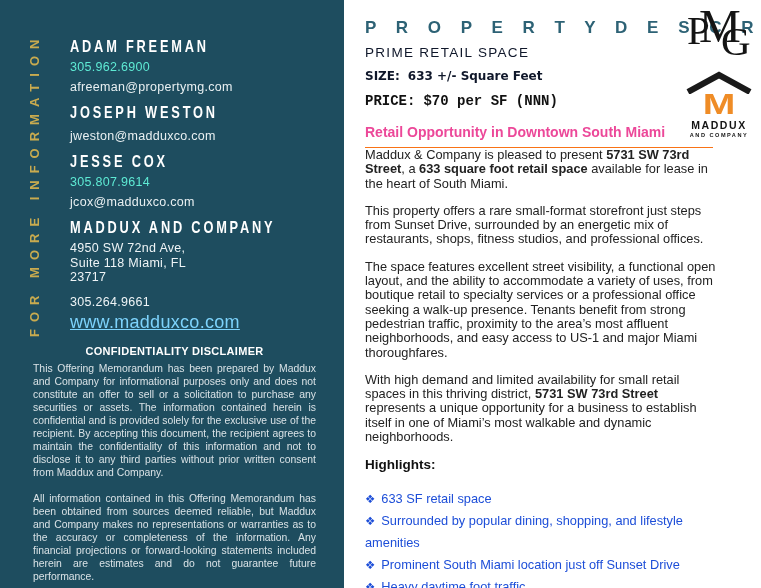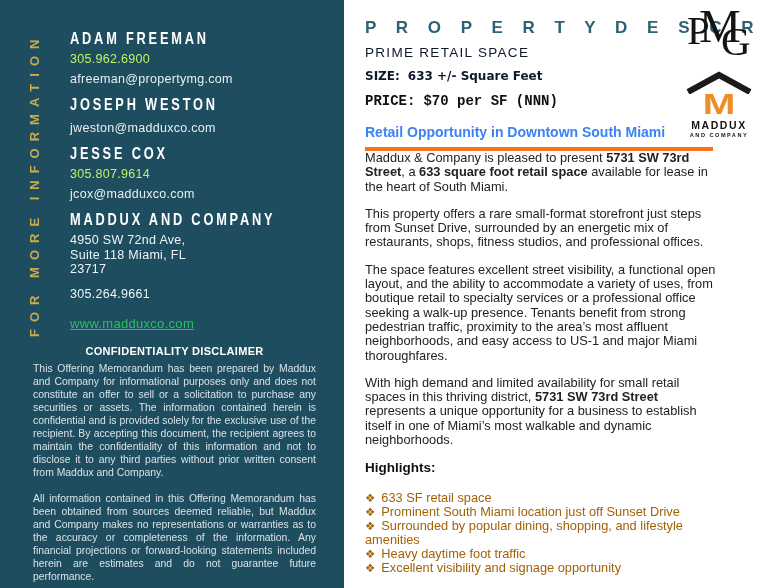--- a/index.html
+++ b/index.html
@@ -12,37 +12,37 @@
   .sidebar{
     position:absolute; left:0; top:0; width:344px; height:588px;
     background:#1e4d5f; color:#fff;
   }
   .vertical-label{
     position:absolute; left:27px; top:42px; height:295px;
     writing-mode:vertical-rl; transform:rotate(180deg);
     color:#c9ab4f; font-weight:bold; font-size:13px; letter-spacing:7px;
     white-space:nowrap;
   }
-  .contact-block{ position:absolute; left:70px; top:30px; width:260px; }
+  .contact-block{ position:absolute; left:70px; top:38px; width:260px; }
   .contact{ margin-bottom:9px; }
   .cname{
     font-size:16px; font-weight:700; letter-spacing:3.5px; color:#fff;
     transform:scale(0.8,1.08); transform-origin:left center;
     white-space:nowrap; margin-bottom:4px;
   }
-  .cphone{ font-size:12.5px; color:#bef264; margin-bottom:3px; letter-spacing:0.3px;}
+  .cphone{ font-size:12.5px; color:#5eead4; margin-bottom:3px; letter-spacing:0.3px;}
   .cemail{
     font-size:12.5px; color:#e9f0f2; 
     display:inline-block; letter-spacing:0.3px; cursor:pointer;
   }
   .company-address{ font-size:12.5px; line-height:14.5px; color:#eef4f6; letter-spacing:0.3px;}
   .company-phone{ font-size:12.5px; color:#eef4f6; margin-top:10px; letter-spacing:0.3px;}
   .company-site{
-    font-size:13px; color:#22c55e; text-decoration:underline;
-    display:inline-block; margin-top:15px; letter-spacing:0.3px; cursor:pointer;
+    font-size:18px; color:#7dd3fc; text-decoration:underline;
+    display:inline-block; margin-top:3px; letter-spacing:0.3px; cursor:pointer;
   }
   .disclaimer{
     position:absolute; left:33px; top:345px; width:283px;
     text-align:justify; font-size:10.4px; line-height:13px; color:#d9e2e6;
   }
   .disc-heading{
     font-weight:bold; color:#ffffff; font-size:11px; letter-spacing:0.3px;
     margin-bottom:4px; text-align:center;
   }
   .disclaimer p{ margin-bottom:13px; }
@@ -61,29 +61,29 @@
     margin-top:9px; font-family:"DejaVu Sans", sans-serif;
     font-weight:bold; font-size:12px; color:#0f172a;
   }
   .size-line .lbl{ margin-right:8px; }
   .price-line{
     margin-top:10px; font-family:Liberation Mono, monospace;
     font-weight:bold; font-size:14px; color:#111;
   }
   .price-line .lbl{ margin-right:8px; }
   .section-heading{
-    margin-top:15px; font-size:14px; font-weight:bold; color:#3b82f6;
-    width:348px; padding-bottom:7px; border-bottom:4px solid #f97316;
+    margin-top:15px; font-size:14px; font-weight:bold; color:#ec4899;
+    width:348px; padding-bottom:7px; border-bottom:1px solid #f97316;
   }
   .paragraphs{ width:352px; }
   .paragraphs p{ font-size:12.8px; line-height:14.3px; margin-bottom:13px; color:#222; }
   .paragraphs p b{ font-weight:bold; }
   .highlights-label{ font-size:13.5px; font-weight:bold; margin-top:2px; color:#111; }
   .highlights{ list-style:none; margin-top:16px; width:360px; }
-  .highlights li{ font-size:12.8px; line-height:14px; color:#a16207; }
+  .highlights li{ font-size:12.8px; line-height:22px; color:#1d4ed8; }
   .bullet-glyph{ margin-right:6px; font-size:11.5px; }
   
   .logos{ position:absolute; right:3px; top:8px; width:74px; z-index:2; }
   .pmg-logo{
     position:relative; height:58px; font-family:"Liberation Serif", serif;
     color:#141414;
   }
   .pmg-p{ position:absolute; left:3px;  top:2px;  font-size:41px; line-height:1; }
   .pmg-m{ position:absolute; left:15px; top:-5px; font-size:47px; line-height:1; }
   .pmg-g{ position:absolute; left:37px; top:13px; font-size:41px; line-height:1; }
@@ -164,20 +164,20 @@
       <div class="paragraphs" id="description-paragraphs">
           <p><span>Maddux &amp; Company is pleased to present </span><b>5731 SW 73rd Street</b><span>, a </span><b>633 square foot retail space</b><span> available for lease in the heart of South Miami.</span></p>
           <p><span>This property offers a rare small-format storefront just steps from Sunset Drive, surrounded by an energetic mix of restaurants, shops, fitness studios, and professional offices.</span></p>
           <p><span>The space features excellent street visibility, a functional open layout, and the ability to accommodate a variety of uses, from boutique retail to specialty services or a professional office seeking a walk-up presence. Tenants benefit from strong pedestrian traffic, proximity to the area’s most affluent neighborhoods, and easy access to US-1 and major Miami thoroughfares.</span></p>
           <p><span>With high demand and limited availability for small retail spaces in this thriving district, </span><b>5731 SW 73rd Street</b><span> represents a unique opportunity for a business to establish itself in one of Miami’s most walkable and dynamic neighborhoods.</span></p>
         </div>
 
       <div class="highlights-label">Highlights:</div>
       <ul class="highlights" id="highlights-list">
           <li><span class="bullet-glyph">❖</span><span>633 SF retail space</span></li>
+          <li><span class="bullet-glyph">❖</span><span>Surrounded by popular dining, shopping, and lifestyle amenities</span></li>
           <li><span class="bullet-glyph">❖</span><span>Prominent South Miami location just off Sunset Drive</span></li>
-          <li><span class="bullet-glyph">❖</span><span>Surrounded by popular dining, shopping, and lifestyle amenities</span></li>
           <li><span class="bullet-glyph">❖</span><span>Heavy daytime foot traffic</span></li>
           <li><span class="bullet-glyph">❖</span><span>Excellent visibility and signage opportunity</span></li>
         </ul>
     </div>
   </main>
 </div>
 
 </body></html>

